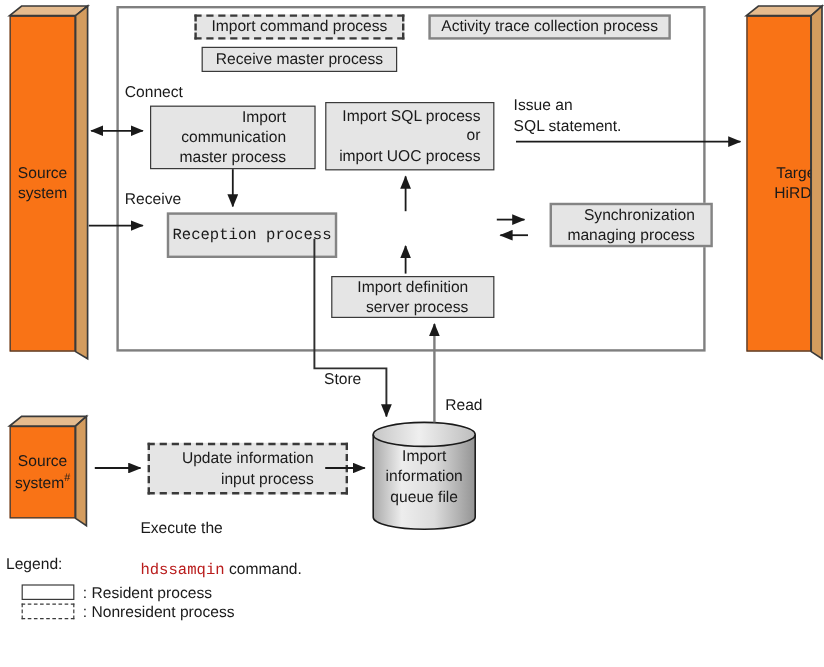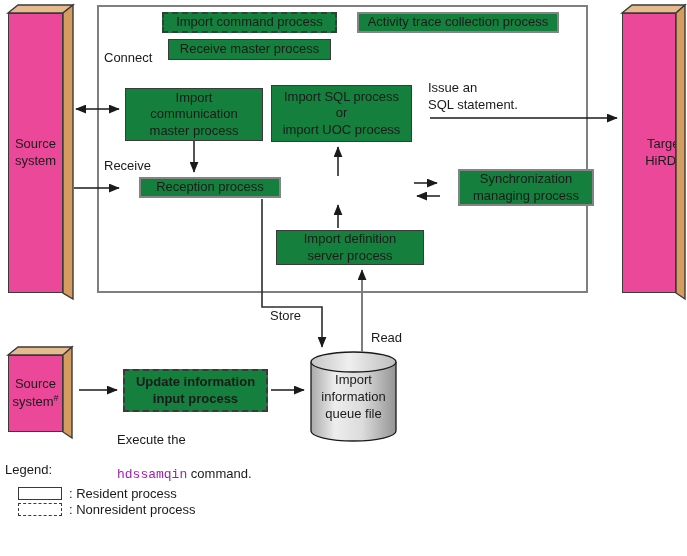--- a/index.html
+++ b/index.html
@@ -1,28 +1,28 @@
 <!DOCTYPE html>
 <html><head>
 <meta charset="utf-8">
 <style>
   html,body{margin:0;padding:0;background:#fff;}
   .canvas{position:relative;width:687px;height:556px;background:#ffffff;
           font-family:"Liberation Sans",sans-serif;color:#1a1a1a;overflow:hidden;}
   .pbox{position:absolute;display:flex;align-items:center;justify-content:center;
-        text-align:center;font-size:13px;line-height:1.28;background:#15803d;
+        text-align:right;font-size:13px;line-height:1.28;background:#e5e5e5;
         box-sizing:border-box;white-space:pre-line;}
   .b-dark{border:1.5px solid #3a3a3a;}
   .b-gray{border:2px solid #848484;margin-left:16px;}
   .b-dash{border:2px dashed #3a3a3a;}
   .face{position:absolute;display:flex;flex-direction:column;align-items:center;justify-content:center;
-        text-align:center;font-size:13px;line-height:1.3;background:#ec4899;
+        text-align:center;font-size:13px;line-height:1.3;background:#f97316;
         border:1.5px solid #3a3a3a;box-sizing:border-box;white-space:pre-line;}
   .flabel{position:absolute;font-size:13px;line-height:1.3;white-space:pre-line;}
-  .mono{font-family:"Liberation Mono","DejaVu Sans Mono",monospace;color:#a21caf;font-size:13px;}
+  .mono{font-family:"Liberation Mono","DejaVu Sans Mono",monospace;color:#b91c1c;font-size:13px;}
   .sup{font-size:9px;vertical-align:super;}
   .container-box{position:absolute;border:2px solid #7f7f7f;box-sizing:border-box;background:transparent;}
   .legend-rect{position:absolute;box-sizing:border-box;background:#fff;}
   svg.overlay{position:absolute;left:0;top:0;pointer-events:none;}
 </style>
 </head>
 <body>
 
 <div class="canvas">
 
@@ -60,36 +60,36 @@
 communication
 master process</span>
   </div>
 
   <div class="pbox b-dark" style="left:271px;top:85px;width:141px;height:57px;">
     <span>Import SQL process
 or
 import UOC process</span>
   </div>
 
-  <div class="pbox b-gray" style="left:123px;top:177px;width:142px;height:21px;">
+  <div class="pbox b-gray" style="left:123px;top:177px;width:142px;height:38px;font-family:Liberation Mono, monospace;">
     <span>Reception process</span>
   </div>
 
 
   <div class="pbox b-gray" style="left:442px;top:169px;width:136px;height:37px;">
     <span>Synchronization
 managing process</span>
   </div>
 
-  <div class="pbox b-dark" style="left:276px;top:230px;width:148px;height:35px;">
+  <div class="pbox b-dark" style="left:276px;top:230px;width:136px;height:35px;">
     <span>Import definition
 server process</span>
   </div>
 
-  <div class="pbox b-dash" style="left:123px;top:369px;width:145px;height:43px;font-weight:bold;">
+  <div class="pbox b-dash" style="left:123px;top:369px;width:167px;height:43px;">
     <span>Update information
 input process</span>
   </div>
 
   <svg class="overlay" width="687" height="556" viewBox="0 0 687 556">
     <defs>
       <marker id="mA" viewBox="0 0 11 9" refX="10.2" refY="4.5" markerWidth="11" markerHeight="9" markerUnits="userSpaceOnUse" orient="auto-start-reverse">
         <path d="M0,0 L11,4.5 L0,9 z" fill="#1a1a1a"></path>
       </marker>
       <linearGradient id="cylGrad" x1="0" y1="0" x2="1" y2="0">
@@ -126,21 +126,21 @@
     <polyline points="262,199 262,307 322,307 322,347" fill="none" stroke="#2e2e2e" stroke-width="1.6" marker-end="url(#mA)"></polyline>
     <line x1="362" y1="352" x2="362" y2="270" stroke="#7d7d7d" stroke-width="2" marker-end="url(#mA)"></line>
     <line x1="79" y1="390" x2="117" y2="390" stroke="#1a1a1a" stroke-width="1.5" marker-end="url(#mA)"></line>
     <line x1="271" y1="390" x2="304" y2="390" stroke="#1a1a1a" stroke-width="1.5" marker-end="url(#mA)"></line>
   </svg>
 
   <div class="flabel" style="left:311px;top:372px;width:85px;text-align:center;">Import
 information
 queue file</div>
 
-  <div class="flabel" style="left:104px;top:50px;">Connect</div>
+  <div class="flabel" style="left:104px;top:69px;">Connect</div>
   <div class="flabel" style="left:104px;top:158px;">Receive</div>
   <div class="flabel" style="left:428px;top:80px;">Issue an
 SQL statement.</div>
   <div class="flabel" style="left:270px;top:308px;">Store</div>
   <div class="flabel" style="left:371px;top:308px;margin-top:22px;">Read</div>
 
   <div class="flabel" style="left:117px;top:415px;">
     <div>Execute the</div>
     <div><span class="mono">hdssamqin</span><span> command.</span></div>
   </div>

